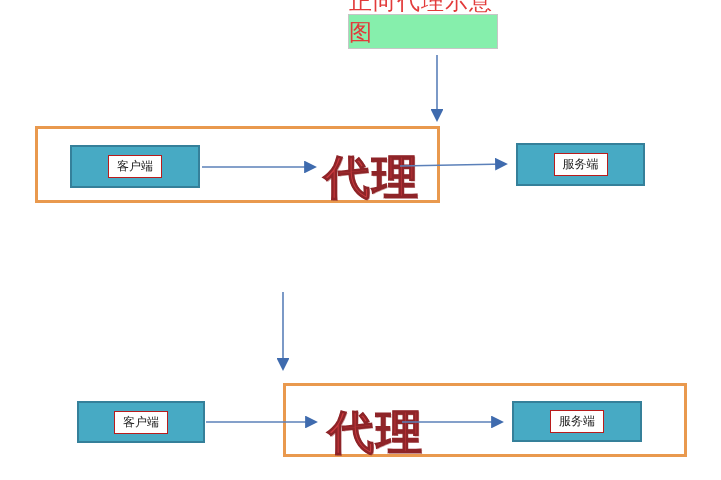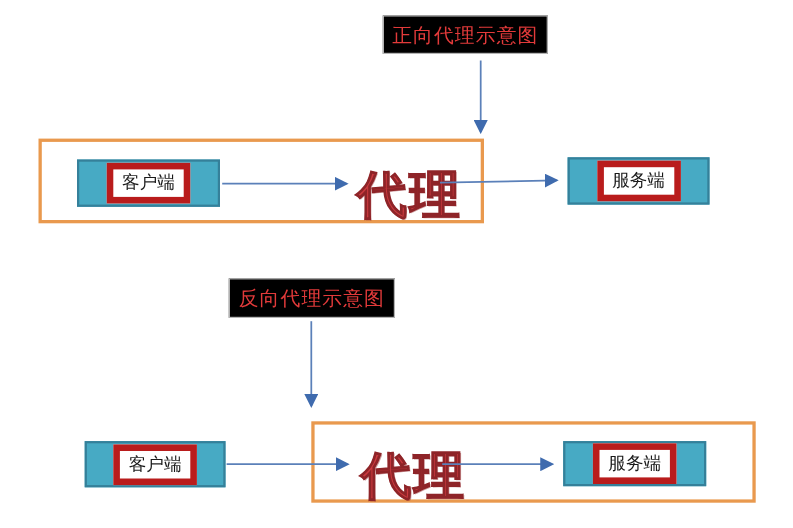--- a/index.html
+++ b/index.html
@@ -1,40 +1,40 @@
 <!DOCTYPE html>
 <html style="--node-fill: #47AAC4; --node-border: #35809A; --container-border: #E9994E; --title-text: #E23A3A; --proxy-text: #CB3A3F; --connector: #5B80B9; --watermark-text: #DBDBDB;"><head>
 <meta charset="utf-8">
 <style>
   html,body{margin:0;padding:0;background:#fff;}
   .canvas{
     position:relative;width:721px;height:480px;background:#fff;overflow:hidden;
     font-family:"Liberation Sans","DejaVu Sans",sans-serif;
   }
   .title-box{
-    position:absolute;background:#000000;border:1px solid #c6c6c6;
-    display:flex;align-items:center;justify-content:center;
-    color:var(--title-text,#e23a3a);font-size:18px;letter-spacing:1px;
+    position:absolute;background:#86efac;border:1px solid #c6c6c6;
+    display:flex;align-items:flex-end;justify-content:center;
+    color:var(--title-text,#e23a3a);font-size:23px;letter-spacing:1px;
   }
   .title-forward{left:348px;top:14px;width:148px;height:33px;}
   .title-reverse{left:208px;top:253px;width:149px;height:34px;}
   .orange-rect{
     position:absolute;border:3px solid var(--container-border,#e9994e);
     background:transparent;box-sizing:border-box;
   }
   .orange-forward{left:35px;top:126px;width:405px;height:77px;}
   .orange-reverse{left:283px;top:383px;width:404px;height:74px;}
   .node{
     position:absolute;background:var(--node-fill,#47aac4);
     border:2px solid var(--node-border,#35809a);box-sizing:border-box;
     display:flex;align-items:center;justify-content:center;
   }
   .node .tag{
-    background:#fff;border:6px solid #b91c1c;
-    padding:2px 8px;font-size:16px;color:#1a1a1a;white-space:nowrap;
+    background:#fff;border:1px solid #b91c1c;
+    padding:2px 8px;font-size:12px;color:#1a1a1a;white-space:nowrap;
   }
   .client-forward{left:70px;top:145px;width:130px;height:43px;}
   .server-forward{left:516px;top:143px;width:129px;height:43px;}
   .client-reverse{left:77px;top:401px;width:128px;height:42px;}
   .server-reverse{left:512px;top:401px;width:130px;height:41px;}
   .proxy-text{
     position:absolute;font-size:46px;font-weight:bold;
     color:var(--proxy-text,#cb3a3f);
     -webkit-text-stroke:1px #8e2428;
     text-shadow:1px 1px 0 rgba(142,36,40,.45);
@@ -68,23 +68,20 @@
   <div class="node client-forward">
     <span class="tag">客户端</span>
   </div>
 
   <div class="proxy-text proxy-forward">代理</div>
 
   <div class="node server-forward">
     <span class="tag">服务端</span>
   </div>
 
-  <div class="title-box title-reverse">
-    <span>反向代理示意图</span>
-  </div>
 
   <div class="orange-rect orange-reverse"></div>
 
   <div class="node client-reverse">
     <span class="tag">客户端</span>
   </div>
 
   <div class="proxy-text proxy-reverse">代理</div>
 
   <div class="node server-reverse">

